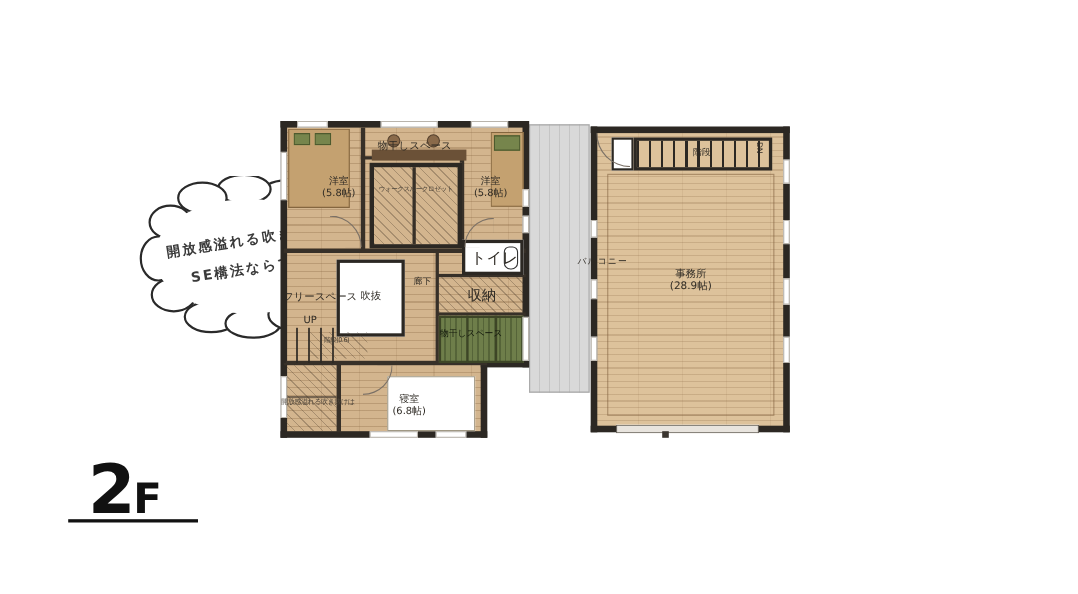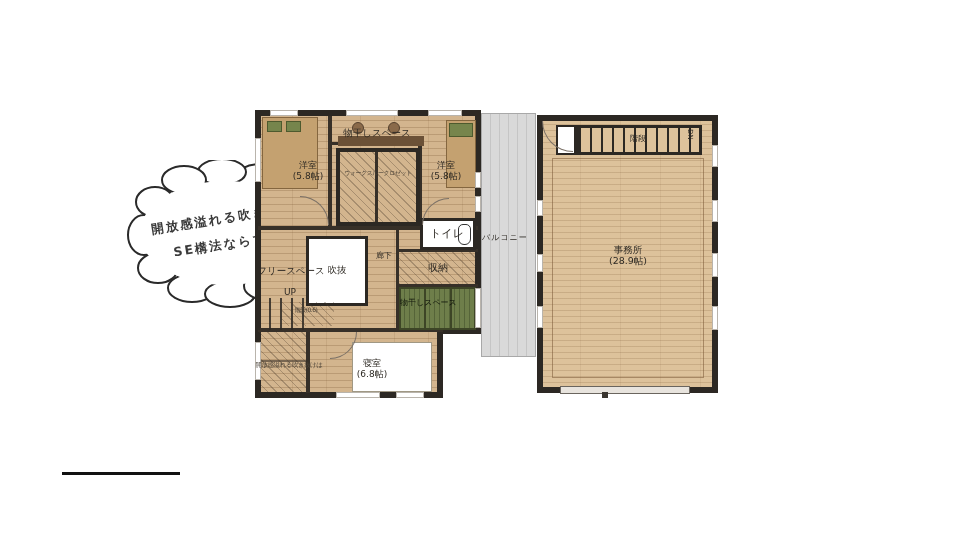--- a/index.html
+++ b/index.html
@@ -169,40 +169,43 @@
     <div>洋室</div>
     <div>(5.8帖)</div>
   </div>
   <div class="lbl" style="left:416px;top:160px;width:60px;">
     <div>洋室</div>
     <div>(5.8帖)</div>
   </div>
 
   <div class="lbl tiny" style="left:337px;top:169px;width:82px;">ウォークスルークロゼット</div>
 
-  <div class="lbl small" style="left:428px;top:227px;width:38px;font-size:11px;">トイレ</div>
-  <div class="lbl small" style="left:482px;top:233px;width:44px;font-size:8px;letter-spacing:1px;">バルコニー</div>
+  <div class="lbl small" style="left:428px;top:227px;width:38px;font-size:14px;">トイレ</div>
+  <div class="lbl small" style="left:482px;top:233px;width:44px;font-size:8px;letter-spacing:1px;padding-left:43px;">バルコニー</div>
 
   <div class="lbl" style="left:590px;top:244px;width:76px;font-size:9.5px;">
     <div>事務所</div>
     <div>(28.9帖)</div>
   </div>
 
   <div class="lbl small" style="left:622px;top:134px;width:32px;font-size:8px;">階段</div>
   <div class="lbl small vtext" style="left:686px;top:129px;font-size:7px;">DN</div>
 
   <div class="lbl" style="left:316px;top:264px;width:42px;font-size:9.5px;">吹抜</div>
   <div class="lbl small" style="left:372px;top:251px;width:24px;font-size:8px;">廊下</div>
-  <div class="lbl small" style="left:420px;top:262px;width:36px;font-size:10px;">収納</div>
+  <div class="lbl small" style="left:420px;top:262px;width:36px;font-size:13px;">収納</div>
   <div class="lbl" style="left:246px;top:265px;width:90px;font-size:9.5px;">フリースペース</div>
-  <div class="lbl small" style="left:268px;top:287px;width:28px;font-size:9px;text-align:right;">UP</div>
+  <div class="lbl small" style="left:268px;top:287px;width:28px;font-size:9px;text-align:center;">UP</div>
   <div class="lbl tiny" style="left:278px;top:306px;width:56px;">階段(0.6)</div>
   <div class="lbl small" style="left:400px;top:298px;width:52px;font-size:8px;color:#10150a;">物干しスペース</div>
   <div class="lbl tiny" style="left:248px;top:362px;width:82px;font-size:6.5px;">開放感溢れる吹き抜けは</div>
 
   <div class="lbl" style="left:342px;top:358px;width:60px;">
     <div>寝室</div>
     <div>(6.8帖)</div>
   </div>
 
+  <div class="floor-mark">
+    <span class="floor-big">2</span><span class="floor-small">F</span>
+  </div>
   <div class="floor-line"></div>
 
 </div>
 
 </body></html>

